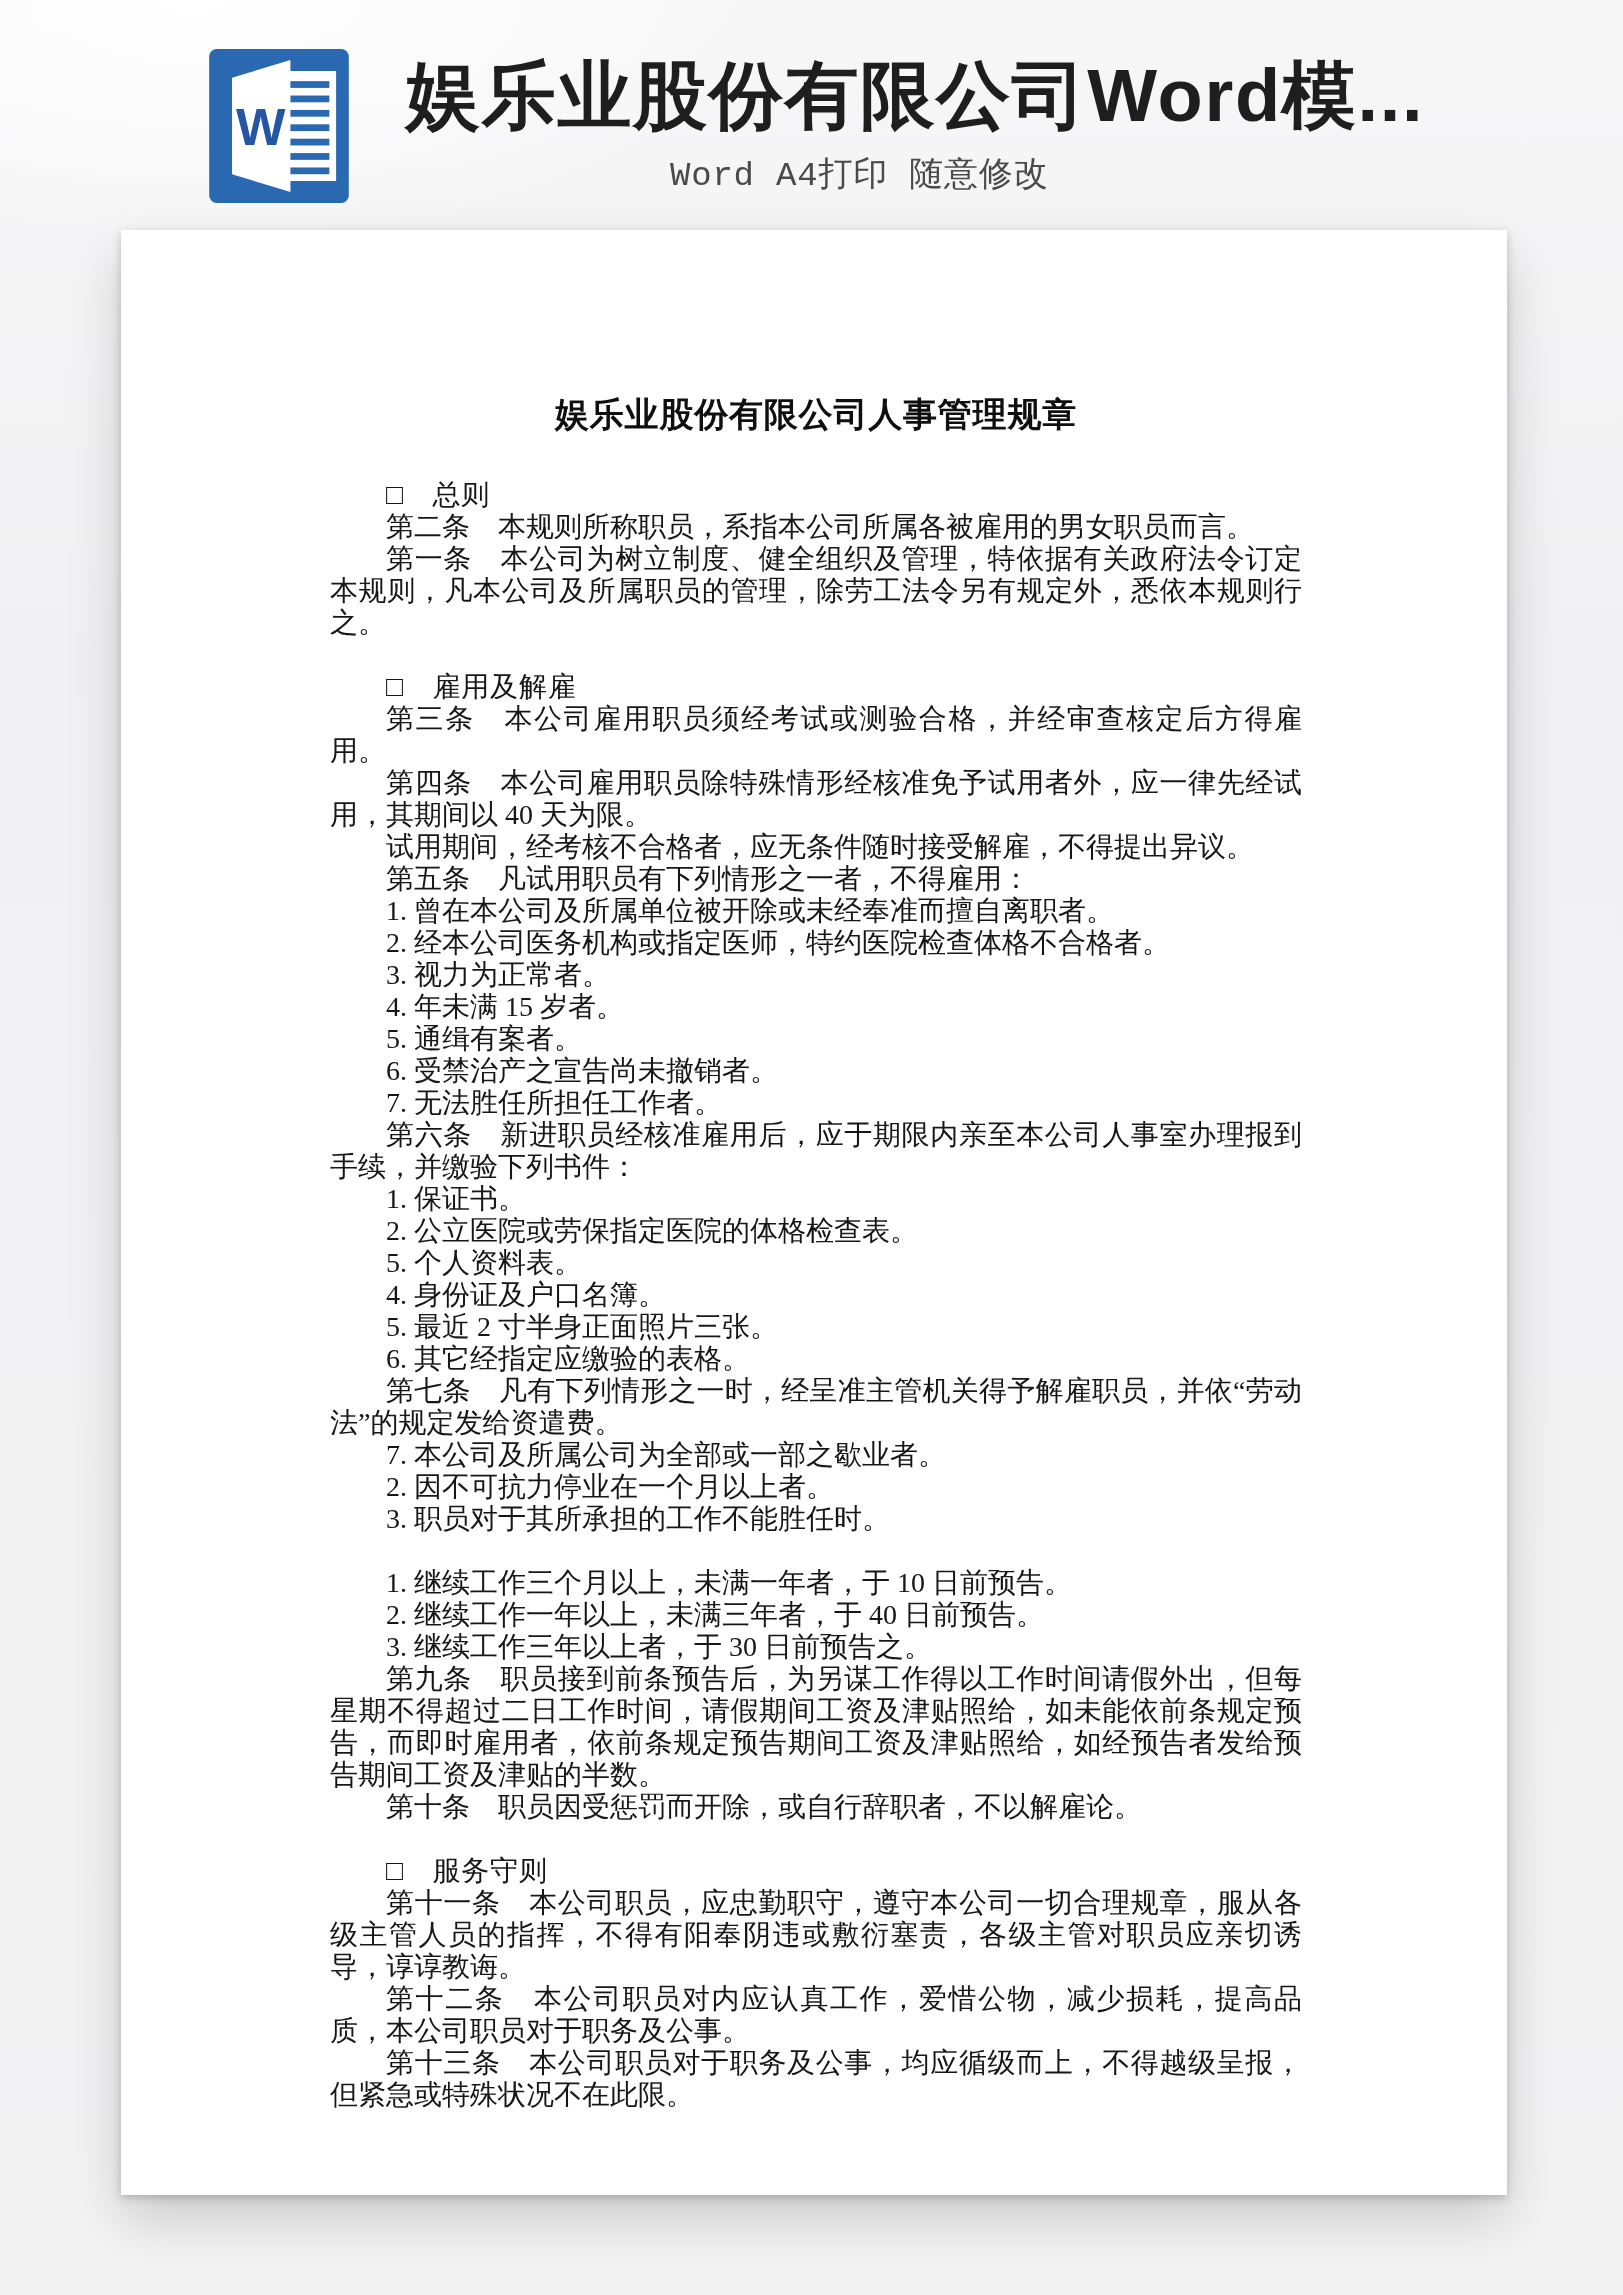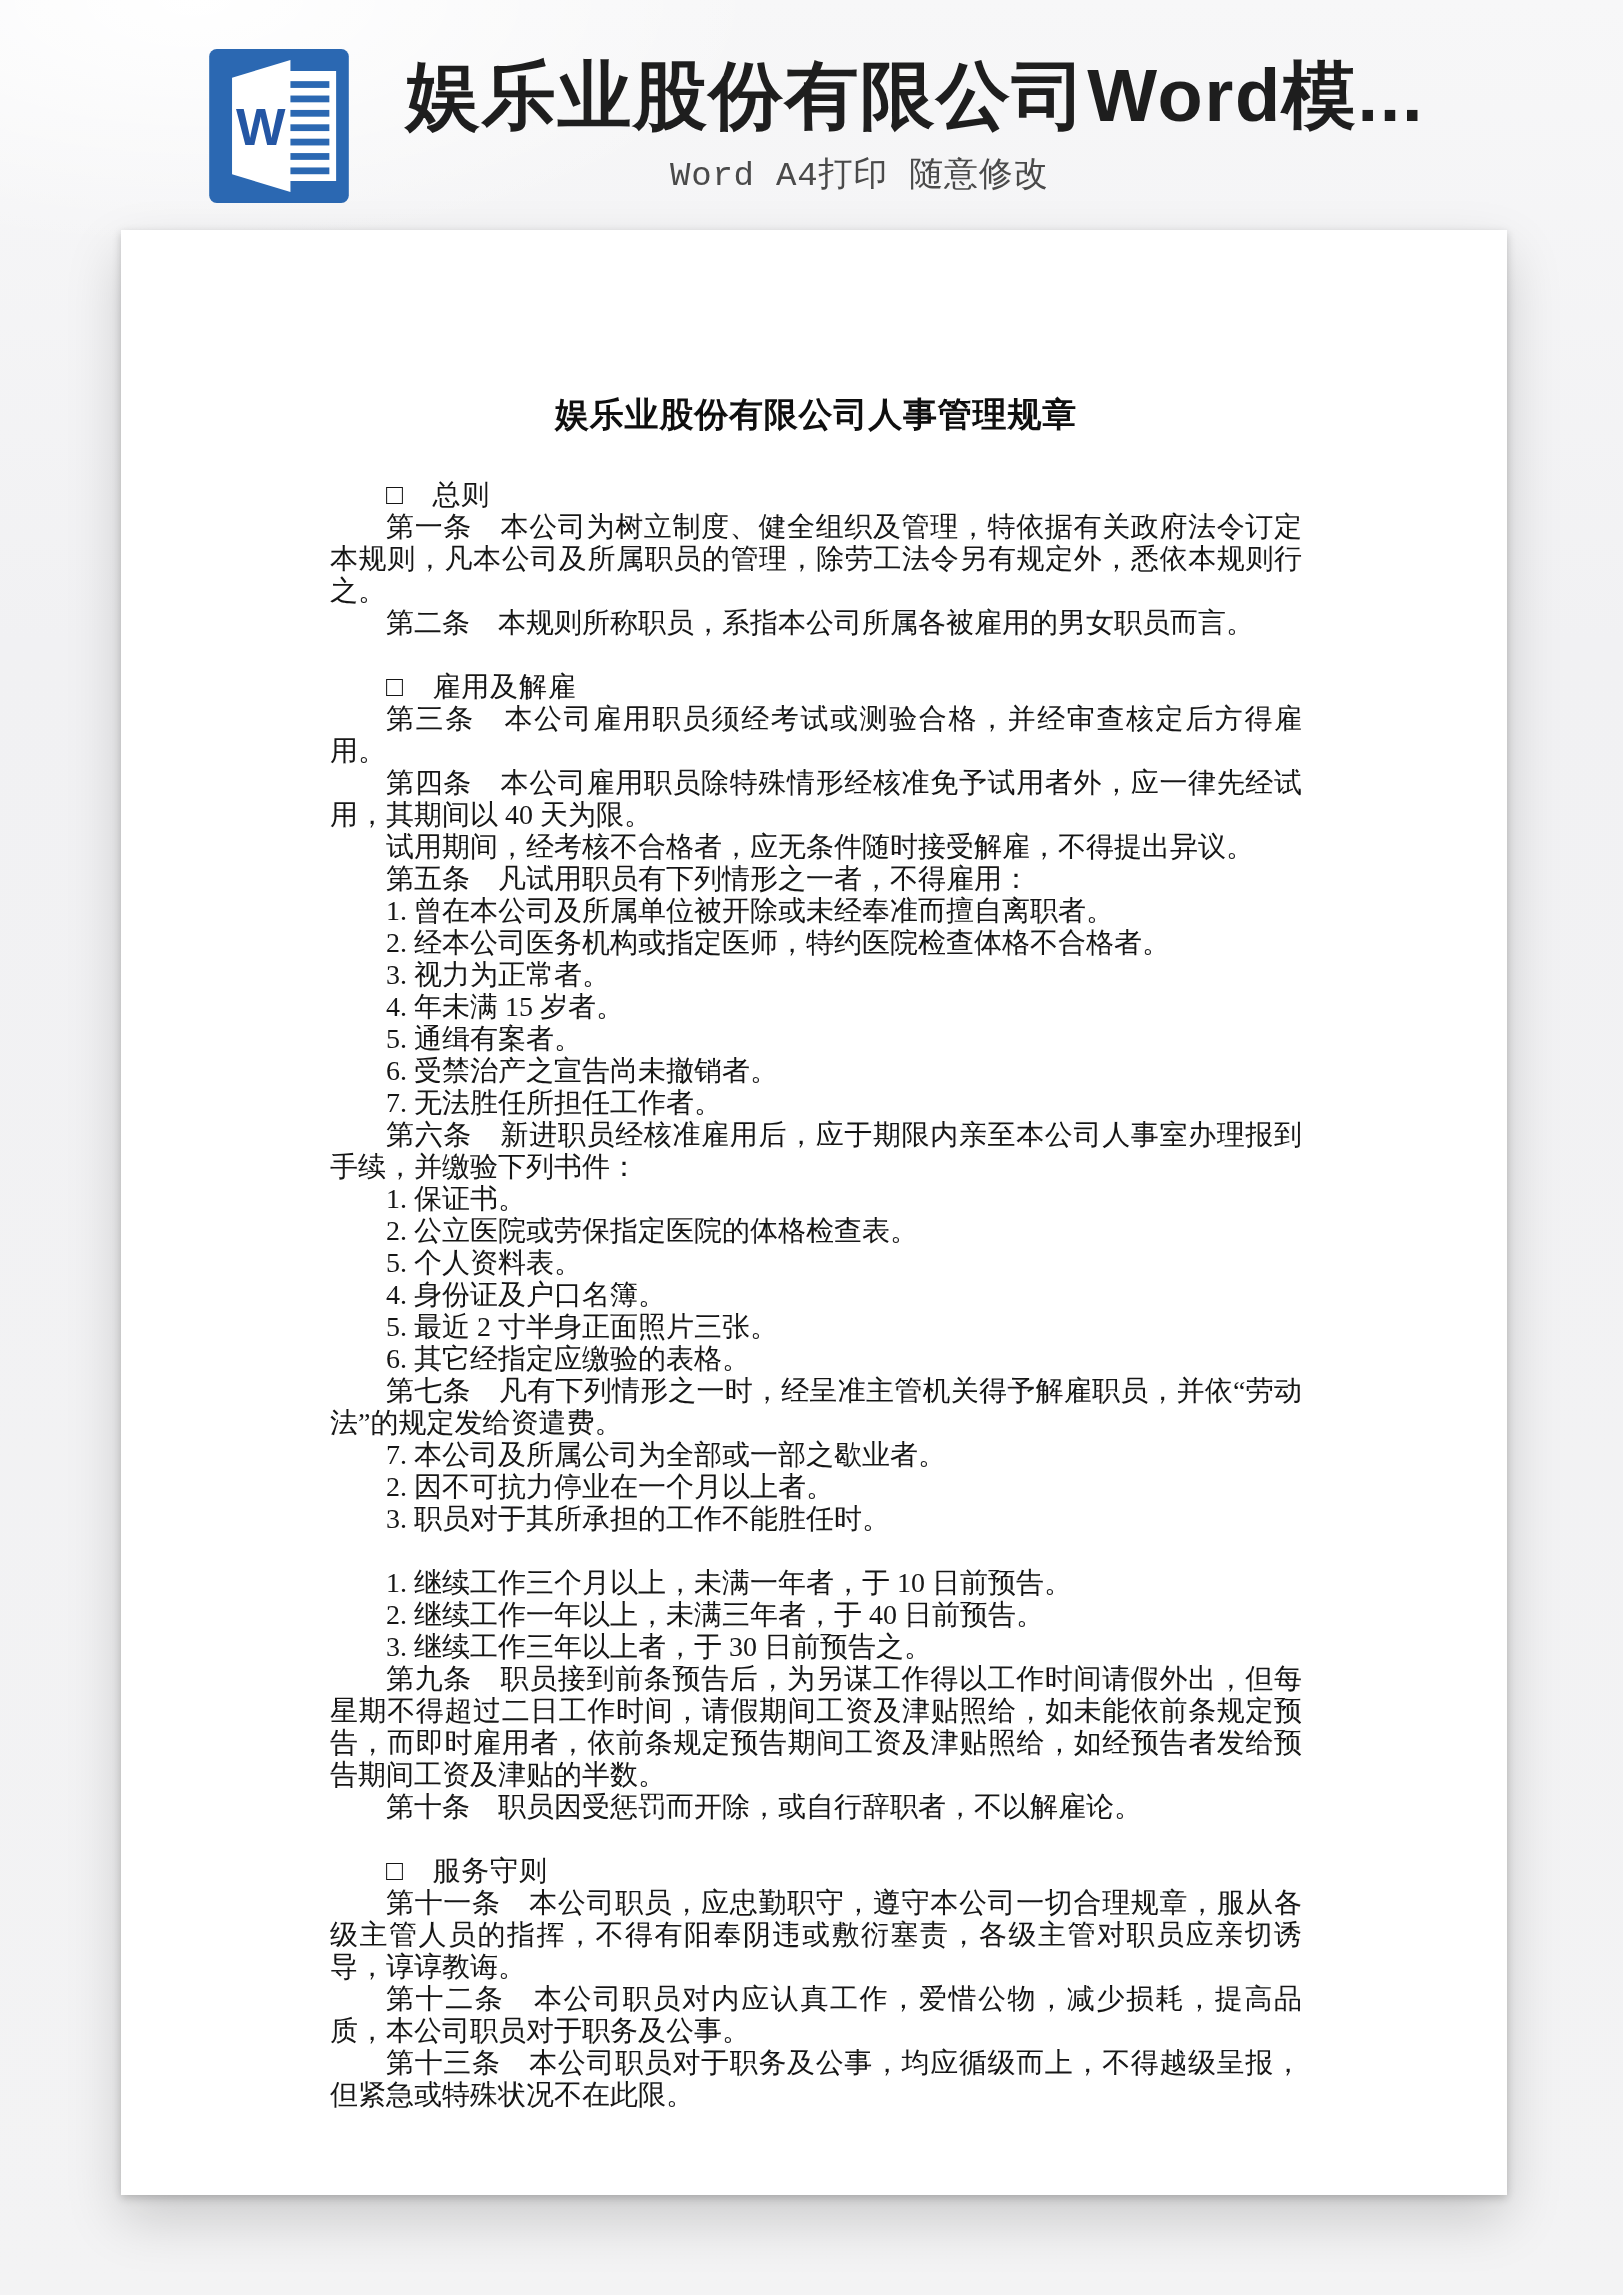--- a/index.html
+++ b/index.html
@@ -70,22 +70,22 @@
 
     <h1 class="tpl-title">娱乐业股份有限公司Word模...</h1>
 
     <div class="tpl-subtitle">Word A4打印 随意修改</div>
   </header>
 
   <main class="doc-page">
     <h2 class="doc-title">娱乐业股份有限公司人事管理规章</h2>
     <div class="doc-body">
         <div class="p heading">□　总则</div>
+        <div class="p para">第二条　本规则所称职员，系指本公司所属各被雇用的男女职员而言。</div>
         <div class="p para">第一条　本公司为树立制度、健全组织及管理，特依据有关政府法令订定本规则，凡本公司及所属职员的管理，除劳工法令另有规定外，悉依本规则行之。</div>
-        <div class="p para">第二条　本规则所称职员，系指本公司所属各被雇用的男女职员而言。</div>
         <div class="p spacer"></div>
         <div class="p heading">□　雇用及解雇</div>
         <div class="p para">第三条　本公司雇用职员须经考试或测验合格，并经审查核定后方得雇用。</div>
         <div class="p para">第四条　本公司雇用职员除特殊情形经核准免予试用者外，应一律先经试用，其期间以 40 天为限。</div>
         <div class="p para">试用期间，经考核不合格者，应无条件随时接受解雇，不得提出异议。</div>
         <div class="p para">第五条　凡试用职员有下列情形之一者，不得雇用：</div>
         <div class="p item">1. 曾在本公司及所属单位被开除或未经奉准而擅自离职者。</div>
         <div class="p item">2. 经本公司医务机构或指定医师，特约医院检查体格不合格者。</div>
         <div class="p item">3. 视力为正常者。</div>
         <div class="p item">4. 年未满 15 岁者。</div>

